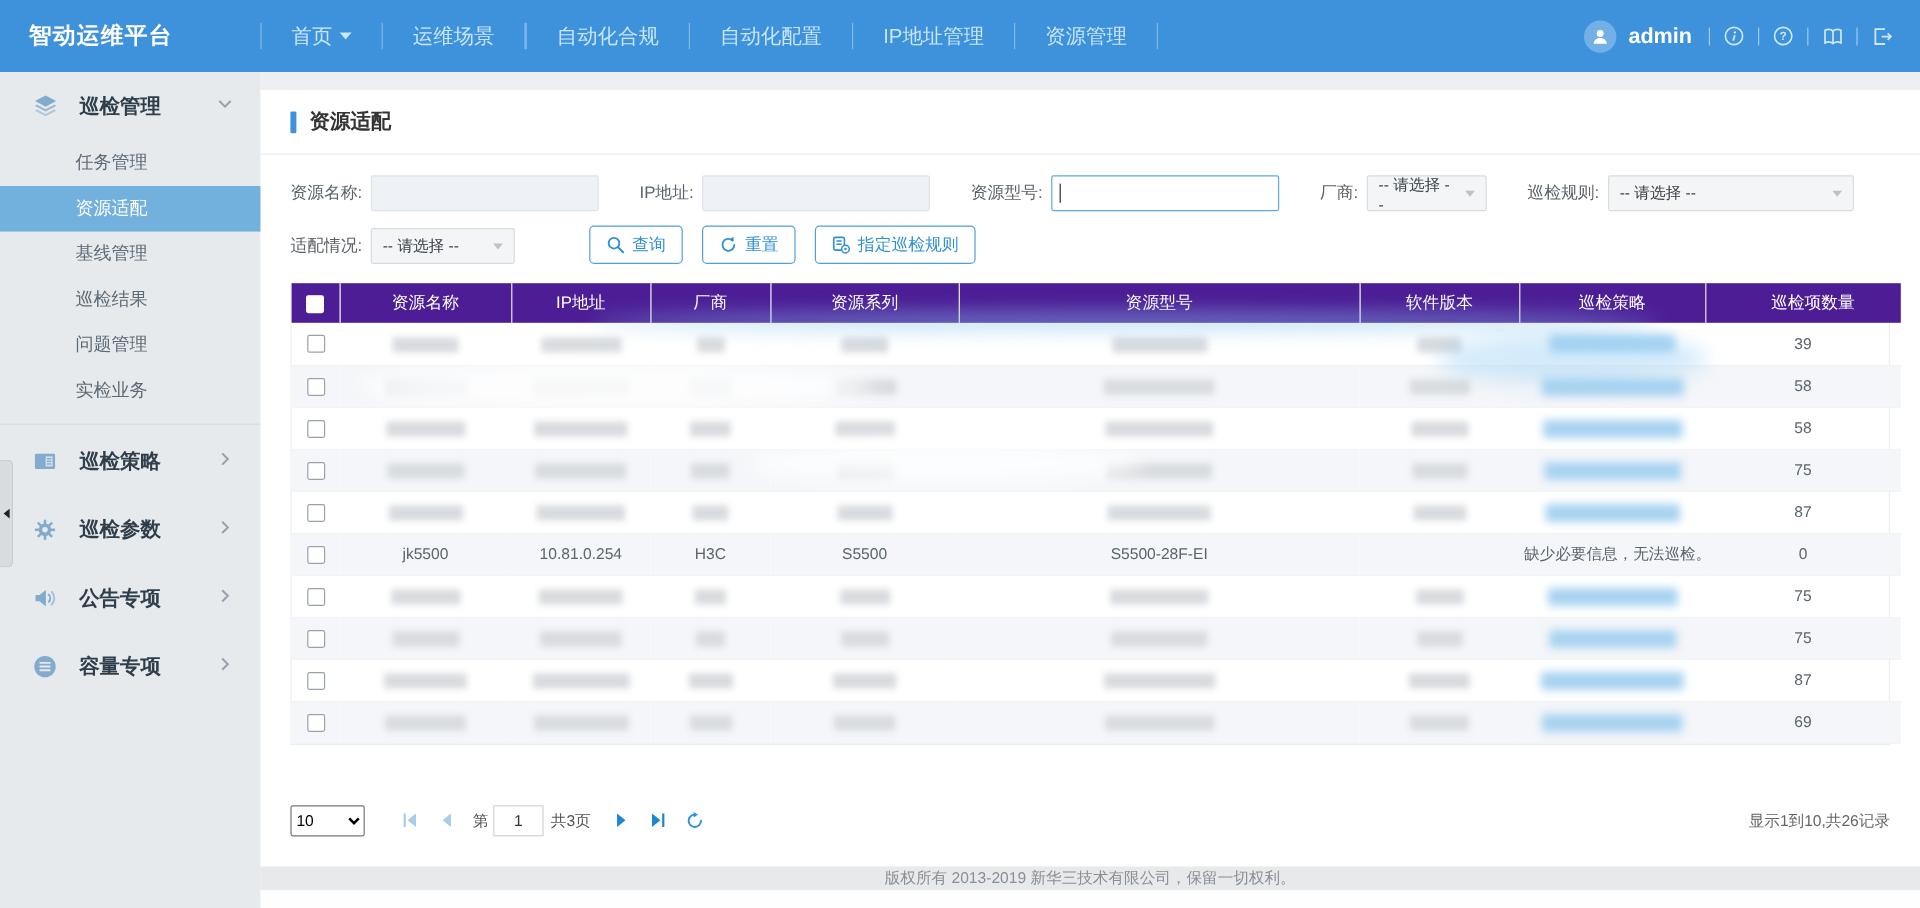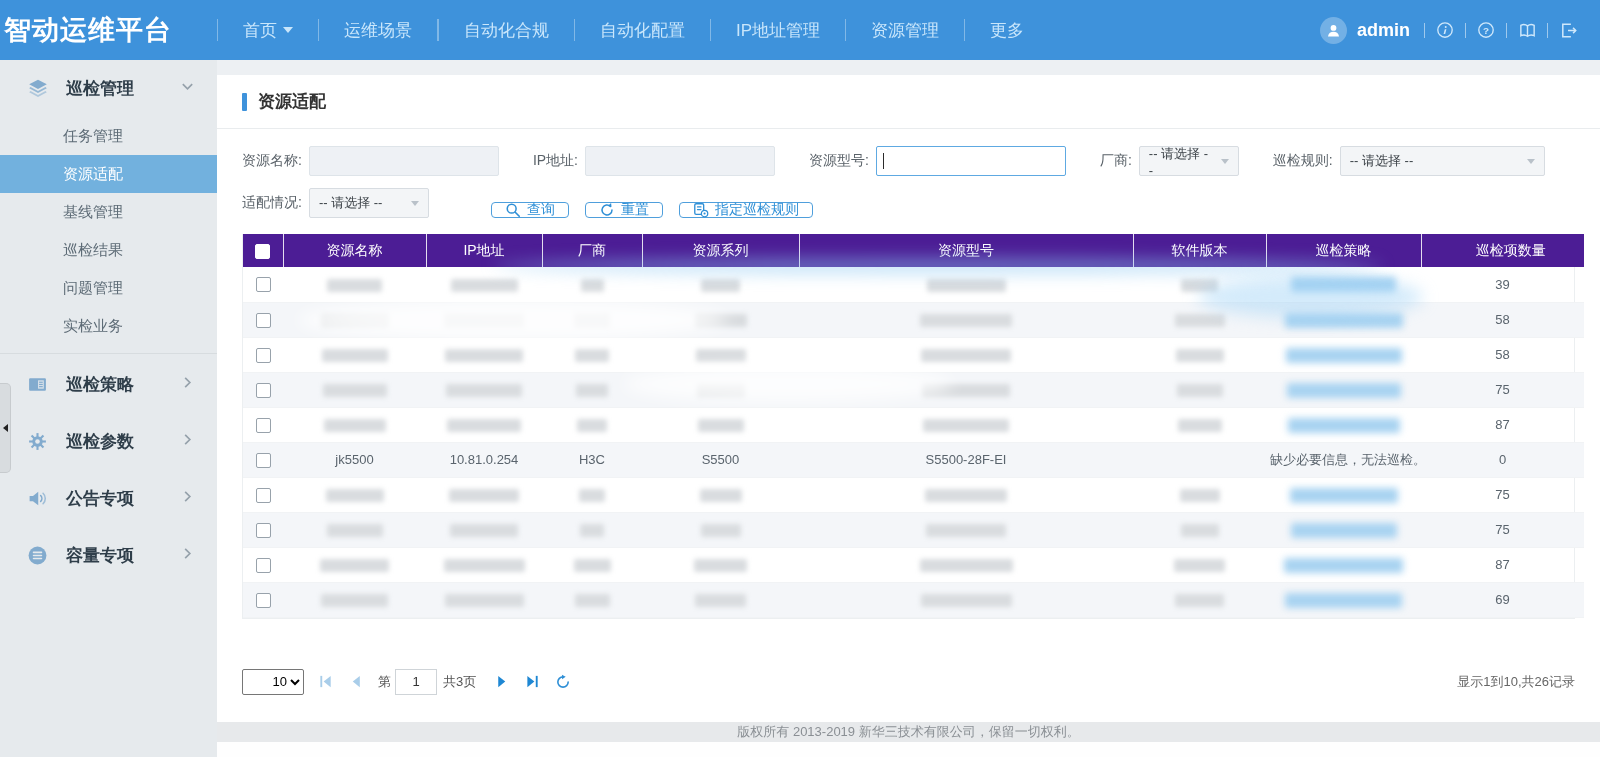--- a/index.html
+++ b/index.html
@@ -1,22 +1,22 @@
 <!DOCTYPE html>
 <html><head>
 <meta charset="utf-8">
 <style>
   * { margin:0; padding:0; box-sizing:border-box; }
   html,body { width:1600px; height:757px; overflow:hidden;
     font-family:"Liberation Sans","DejaVu Sans",sans-serif; background:#fff; }
 
   
   .navbar { height:60px; background:#3e92db; display:flex; align-items:stretch; position:relative; z-index:10; }
-  .logo { width:217px; display:flex; align-items:center; padding-left:4px;
-    color:#fff; font-size:27px; font-weight:bold; letter-spacing:1px; flex:none; }
+  .logo { width:217px; display:flex; align-items:center; padding-left:24px;
+    color:#fff; font-size:19px; font-weight:bold; letter-spacing:1px; flex:none; }
   .nav-menu { display:flex; align-items:center; }
   .nav-sep { width:1px; height:22px; background:rgba(255,255,255,.35); flex:none; }
   .nav-item { height:60px; display:flex; align-items:center; padding:0 25px;
     color:#c9e6fb; font-size:17px; cursor:pointer; position:relative; white-space:nowrap; }
   .nav-item.active { color:#fff; }
   .nav-item.active::after { content:""; position:absolute; left:50%; bottom:0; transform:translateX(-50%);
     border:9px solid transparent; border-bottom:9px solid #edf0f3; border-top:none; }
   .nav-caret { margin-left:6px; width:0; height:0; border:5px solid transparent;
     border-top:6px solid #c9e6fb; border-bottom:none; display:inline-block; }
   .nav-right { margin-left:auto; display:flex; align-items:center; padding-right:22px; gap:10px; }
@@ -63,21 +63,21 @@
   .caret-line { position:absolute; left:7px; top:7px; width:1.5px; height:16px; background:#2b2b2b;
     animation:blink 1s steps(1) infinite; }
   @keyframes blink { 50% { opacity:0; } }
   .select-box { height:30px; background:#f3f5f7; border:1px solid #d7dce1; border-radius:2px;
     display:inline-flex; align-items:center; justify-content:space-between; padding:10px 9px;
     font-size:13px; color:#3a4046; cursor:pointer; }
   .select-box .arrow { width:0; height:0; border:4px solid transparent; border-top:5px solid #b9c1c9;
     border-bottom:none; margin-left:10px; }
   .w100 { width:100px; } .w205 { width:205px; } .w120 { width:120px; }
 
-  .btn { display:inline-flex; align-items:center; gap:6px; height:16px; padding:0 13px;
+  .btn { display:inline-flex; align-items:center; gap:6px; height:32px; padding:0 13px;
     background:#fff; border:1px solid #4f9fdc; border-radius:4px; color:#2e8fd6;
     font-size:14px; cursor:pointer; margin-right:16px; }
   .btn:first-of-type { margin-left:28px; }
 
   
   .table-wrap { margin:3px 25px 0; position:relative; border-left:1px solid #eceff1;
     border-right:1px solid #eceff1; border-bottom:1px solid #eceff1; }
   table { width:100%; border-collapse:collapse; table-layout:fixed; }
   thead th { height:33px; background:#4c1d95; color:#fff; font-size:14px; font-weight:400;
     border-right:1px solid rgba(255,255,255,.85); text-align:center; }
@@ -93,21 +93,21 @@
   .blur.blue { background:#a8d3f1; height:15px; filter:blur(3.5px); }
   .smudge { position:absolute; border-radius:50%; filter:blur(8px); pointer-events:none; z-index:2; }
   .s1 { left:250px; top:24px; width:890px; height:16px; background:rgba(140,199,242,.5); }
   .s2 { left:955px; top:42px; width:225px; height:42px; background:rgba(160,210,246,.45); }
   .s3 { left:55px; top:66px; width:430px; height:40px; background:rgba(255,255,255,.8); }
   .s4 { left:380px; top:132px; width:330px; height:36px; background:rgba(255,255,255,.75); }
 
   
   .pager { margin:50px 25px 0; display:flex; align-items:center; font-size:13px; color:#555; }
   .pager select { width:62px; height:26px; border:1px solid #767676; border-radius:2px;
-    font-size:13px; margin-right:12px; background:#fff;text-align:right; }
+    font-size:13px; margin-right:28px; background:#fff; }
   .pg-ico { display:inline-flex; align-items:center; justify-content:center; width:18px; height:18px;
     margin-right:13px; cursor:pointer; }
   .pg-label { margin-right:4px; }
   .pg-input { width:42px; height:26px; border:1px solid #cfd4d8; background:#fff; text-align:center;
     font-size:13px; color:#333; margin-right:6px; outline:none; }
   .pg-total { margin-right:16px; }
   .pager-summary { margin-left:auto; color:#666; }
 
   
   .footer { height:20px; background:#e7e9eb; display:flex; align-items:center; justify-content:center;
@@ -140,23 +140,20 @@
       </div>
     <span class="nav-sep"></span>
     <div class="nav-item">
         <span>IP地址管理</span>
       </div>
     <span class="nav-sep"></span>
     <div class="nav-item">
         <span>资源管理</span>
       </div>
     <span class="nav-sep"></span>
-    <div class="nav-item">
-        <span>更多</span>
-      </div>
   </nav>
   <div class="nav-right">
     <span class="avatar">
       <svg width="17" height="17" viewBox="0 0 20 20" fill="#fff">
           <circle cx="10" cy="7" r="3.4"></circle>
           <path d="M3.5 17c.6-4 3.3-5.6 6.5-5.6s5.9 1.6 6.5 5.6z"></path>
         </svg>
     </span>
     <span class="admin-name">admin</span>
     <span class="sep"></span>

